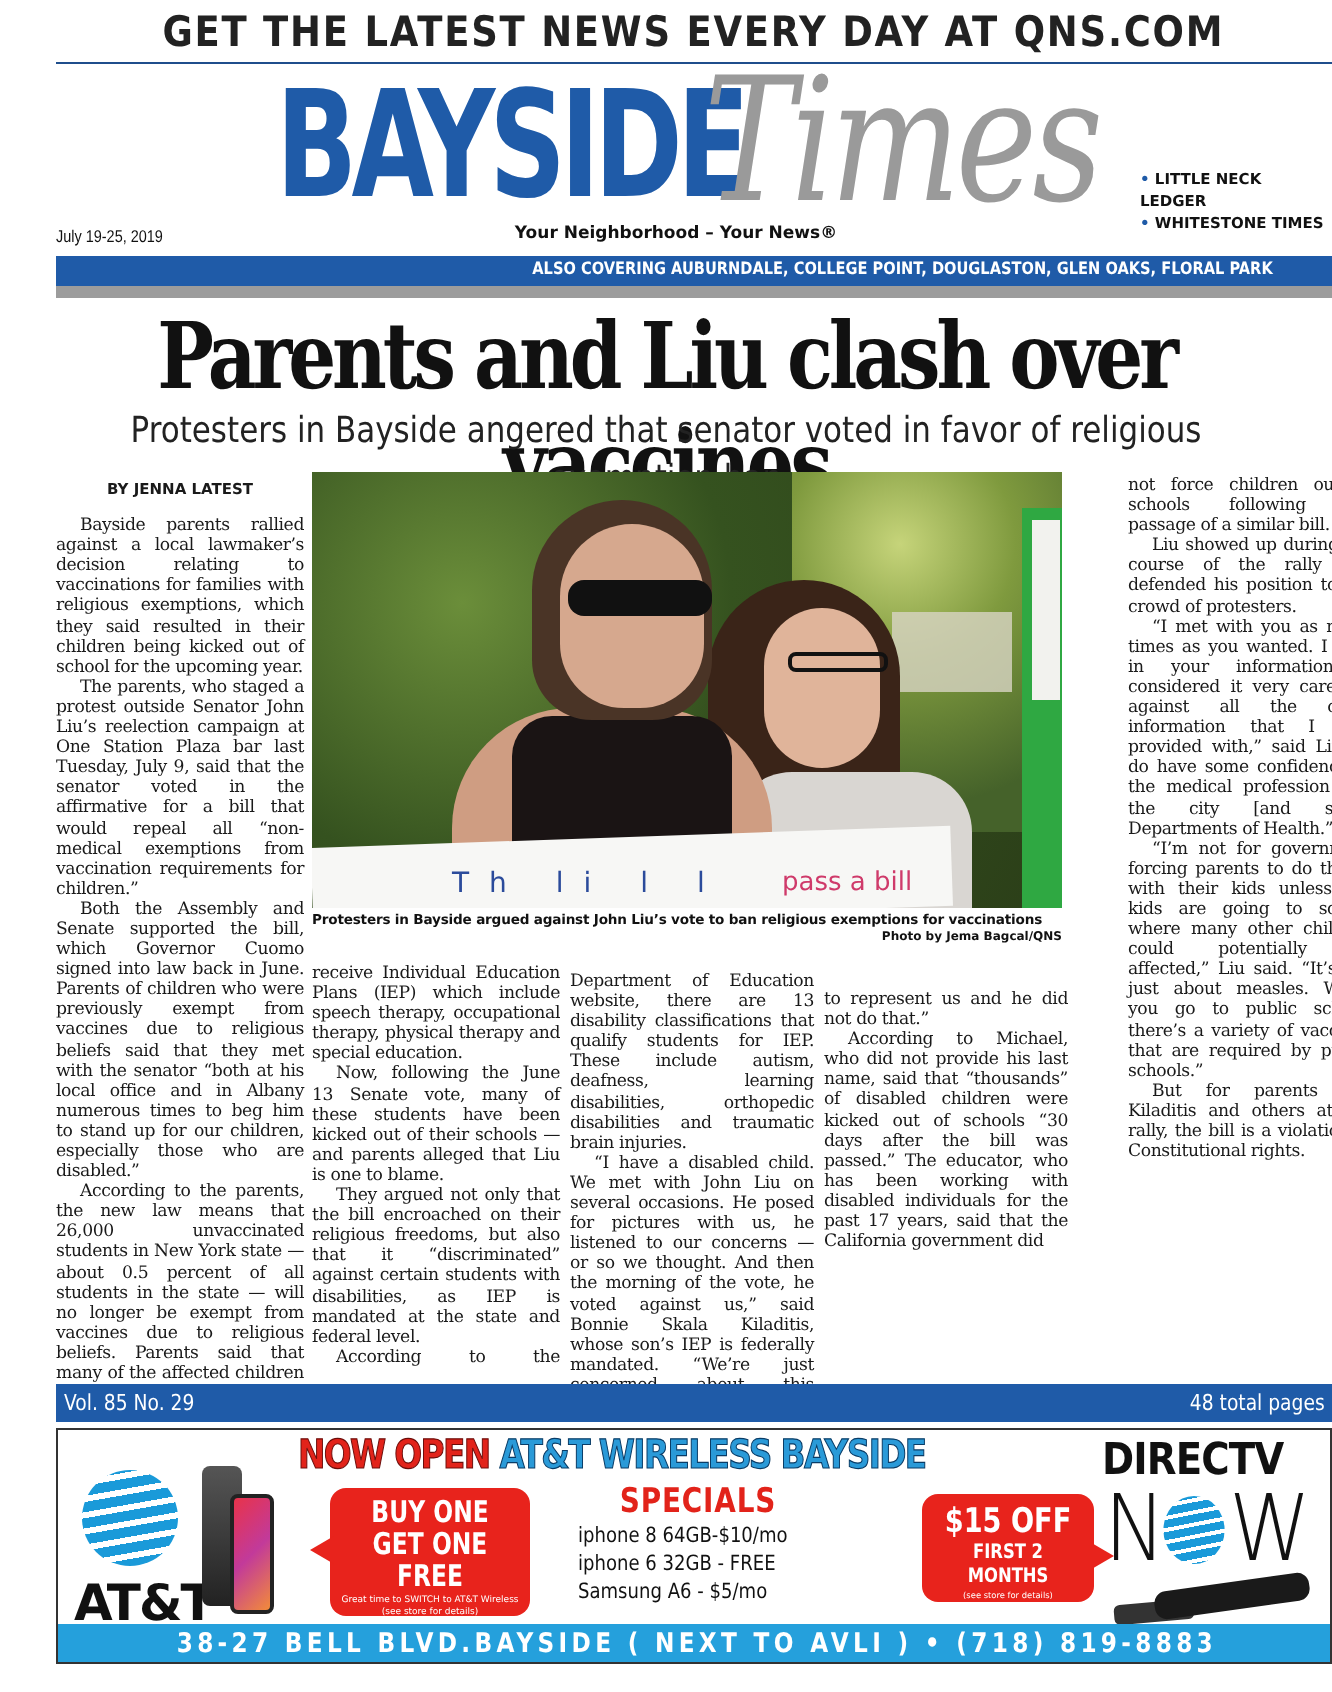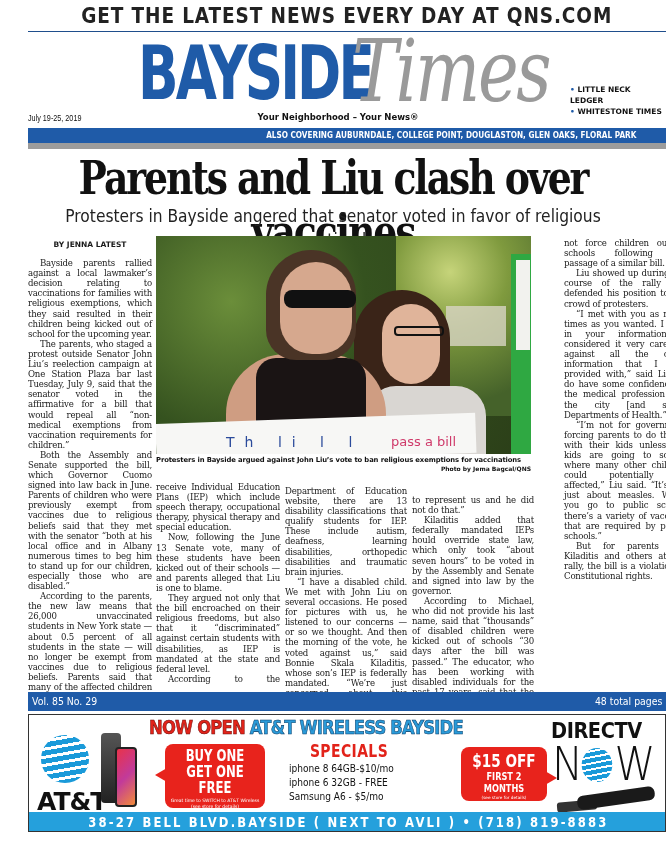--- a/index.html
+++ b/index.html
@@ -151,21 +151,20 @@
   <p style="text-align-last: justify;">According to the</p>
 </div>
 
 <div class="col" style="left:285px; top:474px; width:122px;margin-top:12px;">
   <p class="noindent">Department of Education website, there are 13 disability classifications that qualify students for IEP. These include autism, deafness, learning disabilities, orthopedic disabilities and traumatic brain injuries.</p>
   <p>“I have a disabled child. We met with John Liu on several occasions. He posed for pictures with us, he listened to our concerns — or so we thought. And then the morning of the vote, he voted against us,” said Bonnie Skala Kiladitis, whose son’s IEP is federally mandated. “We’re just concerned about this because he was elected</p>
 </div>
 
 <div class="col" style="left:412px; top:482px; width:122px;margin-top:13px;">
   <p class="noindent">to represent us and he did not do that.”</p>
-  <p>Kiladitis added that federally mandated IEPs hould override state law, which only took “about seven hours” to be voted in by the Assembly and Senate and signed into law by the governor.</p>
   <p>According to Michael, who did not provide his last name, said that “thousands” of disabled children were kicked out of schools “30 days after the bill was passed.” The educator, who has been working with disabled individuals for the past 17 years, said that the California government did</p>
 </div>
 
 <div class="col" style="left:564px; top:238px; width:122px;">
   <p class="noindent">not force children out of schools following the passage of a similar bill.</p>
   <p>Liu showed up during the course of the rally and defended his position to the crowd of protesters.</p>
   <p>“I met with you as many times as you wanted. I took in your information, I considered it very carefully against all the other information that I was provided with,” said Liu. “I do have some confidence in the medical profession and the city [and state] Departments of Health.”</p>
   <p>“I’m not for government forcing parents to do things with their kids unless the kids are going to school where many other children could potentially be affected,” Liu said. “It’s not just about measles. When you go to public school, there’s a variety of vaccines that are required by public schools.”</p>
   <p>But for parents like Kiladitis and others at the rally, the bill is a violation of Constitutional rights.</p>
 </div>

